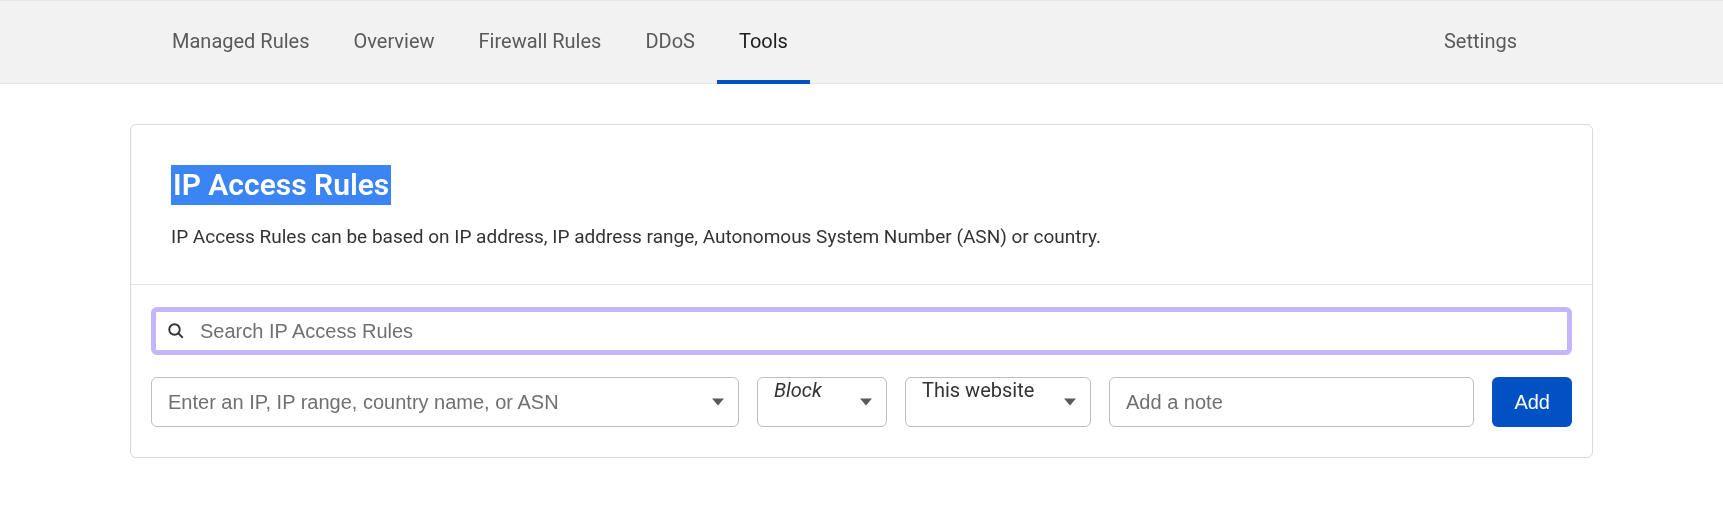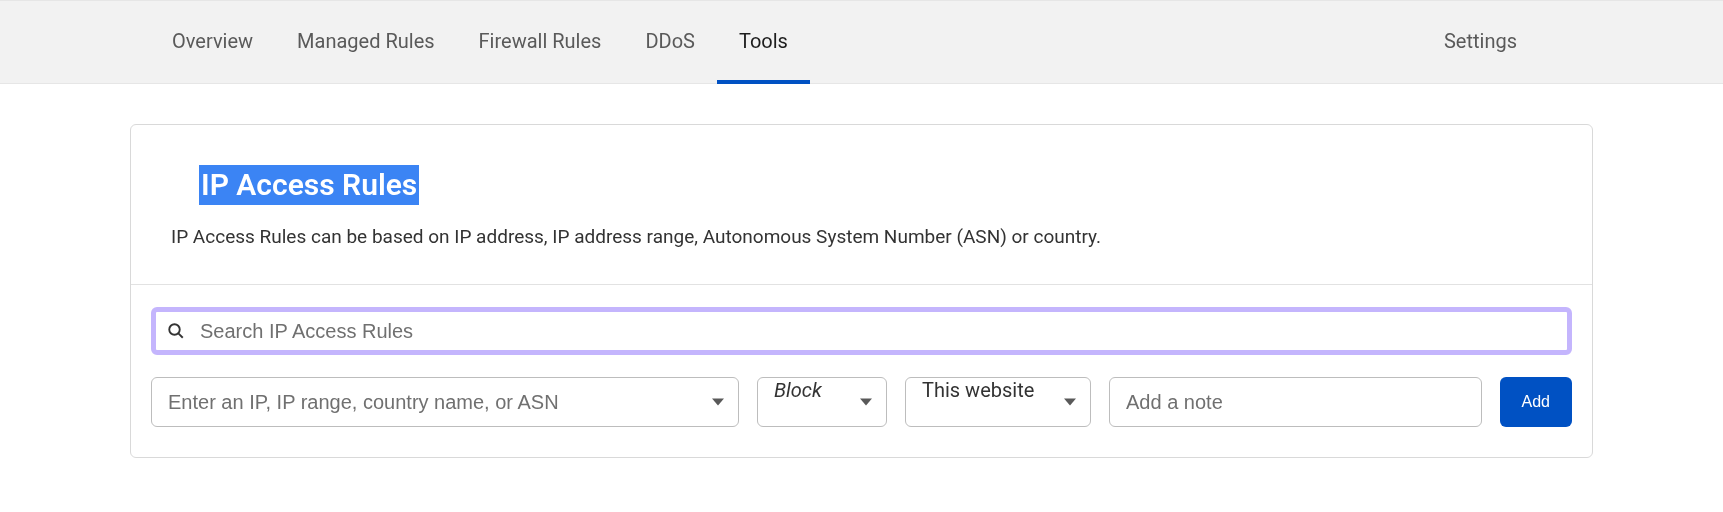--- a/index.html
+++ b/index.html
@@ -48,21 +48,20 @@
     padding: 40px 40px 36px 40px;
   }
   .title-highlight {
     display: inline-block;
     background: #3b84f4;
     color: #fff;
     font-size: 30px;
     font-weight: 600;
     padding: 2px 2px;
     line-height: 1.2;
-    margin-left: 28px;
   }
   .card-desc {
     margin-top: 20px;
     font-size: 19px;
     color: #333333;
   }
   .card-divider {
     border-top: 1px solid #e2e2e2;
   }
   .card-body {
@@ -137,33 +136,33 @@
   }
   .f-ip     { flex: 0 0 588px; }
   .f-action { flex: 0 0 130px; font-style: italic; }
   .f-scope  { flex: 0 0 186px; }
   .f-note   { flex: 1 1 auto; }
   .add-btn {
     background: #0051c3;
     color: #fff;
     border: none;
     border-radius: 6px;
-    font-size: 16px;
+    font-size: 20px;
     padding: 0 22px;
     height: 50px;
     cursor: pointer;
   }
 </style>
 </head>
 <body>
 
 <div class="tabbar">
   <div class="tabs-left">
+    <div class="tab">Managed Rules</div>
     <div class="tab">Overview</div>
-    <div class="tab">Managed Rules</div>
     <div class="tab">Firewall Rules</div>
     <div class="tab">DDoS</div>
     <div class="tab active">Tools</div>
   </div>
   <div class="spacer"></div>
   <div class="tab settings">Settings</div>
 </div>
 
 <div class="content-wrap">
   <div class="card">

